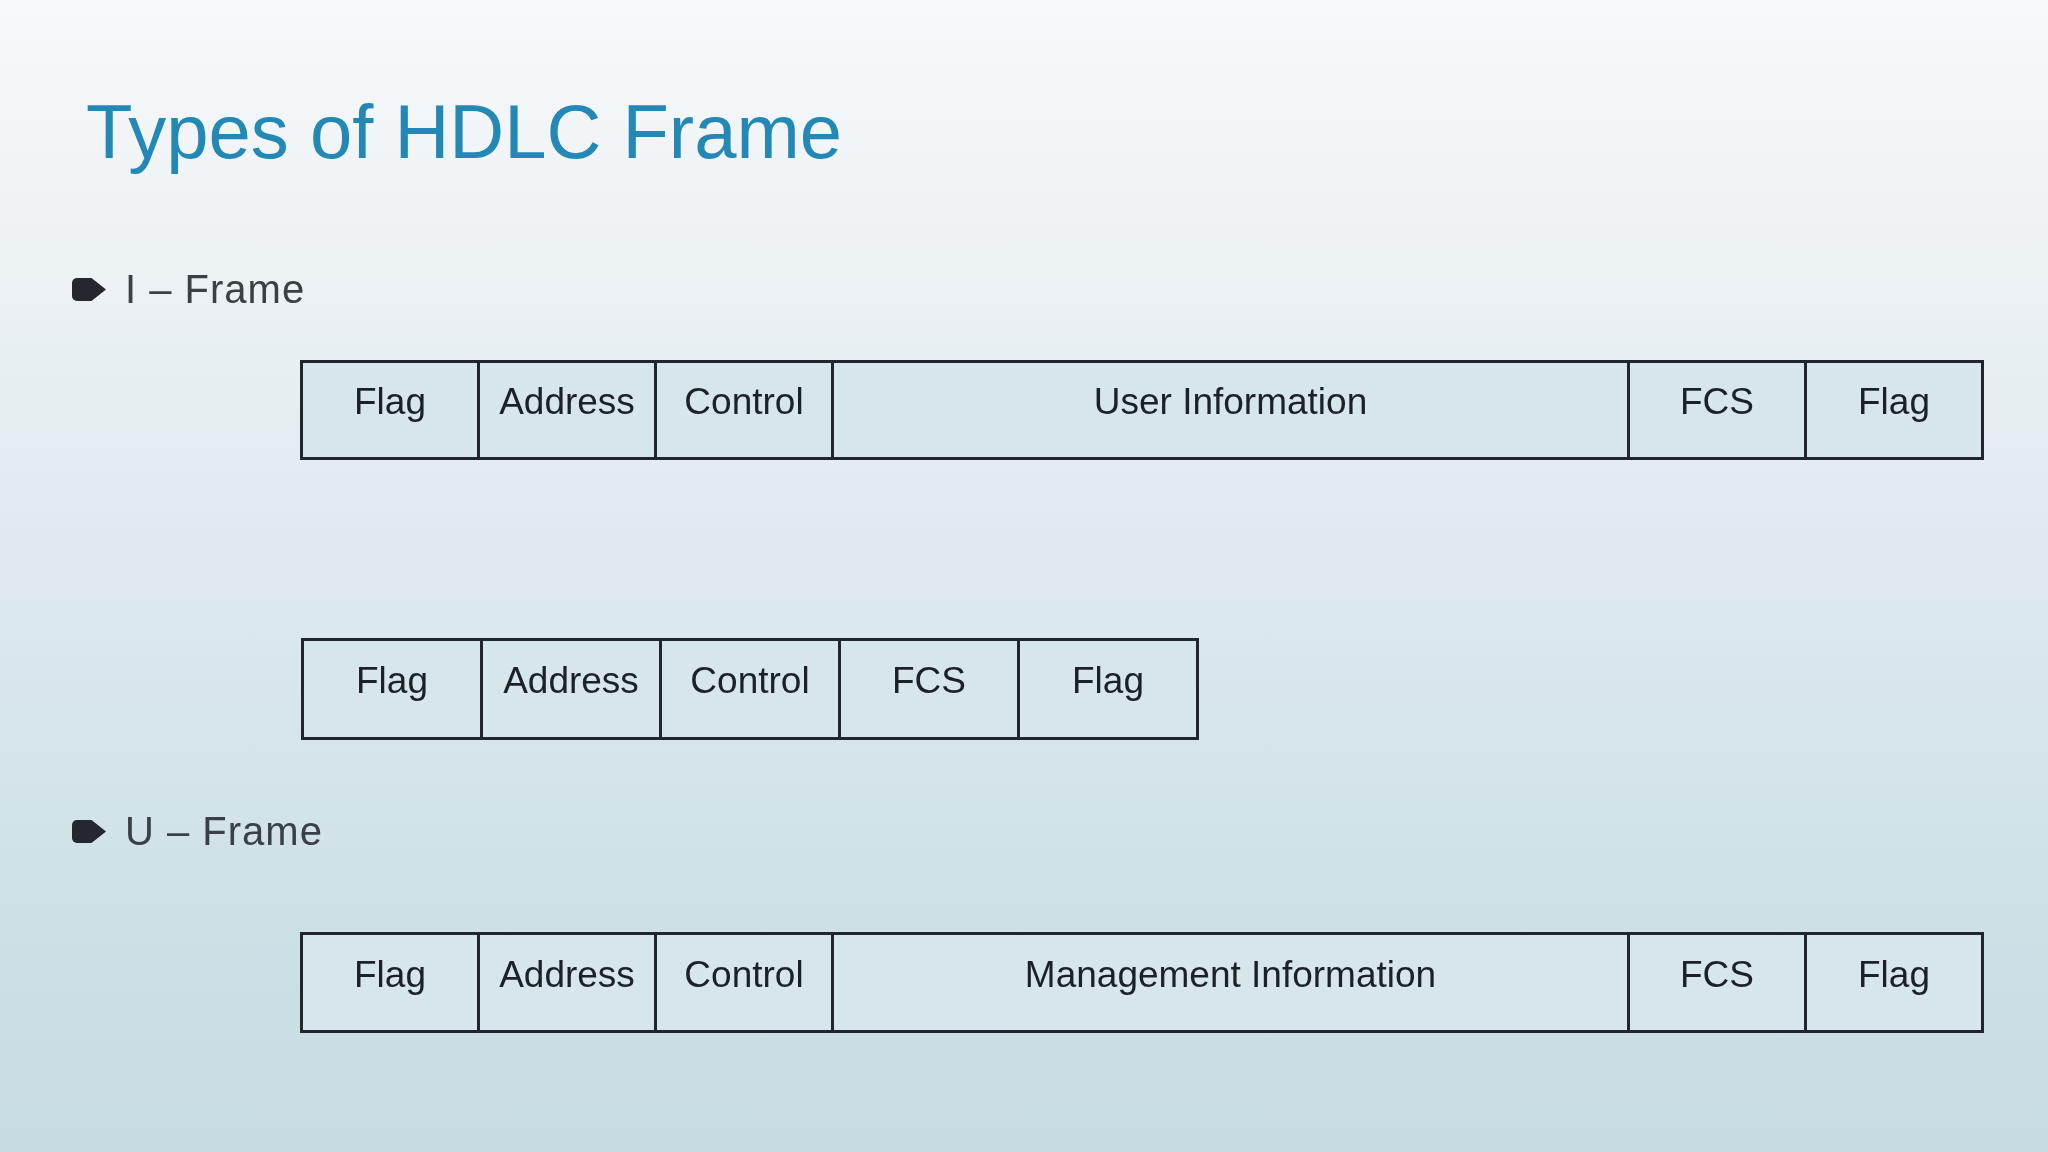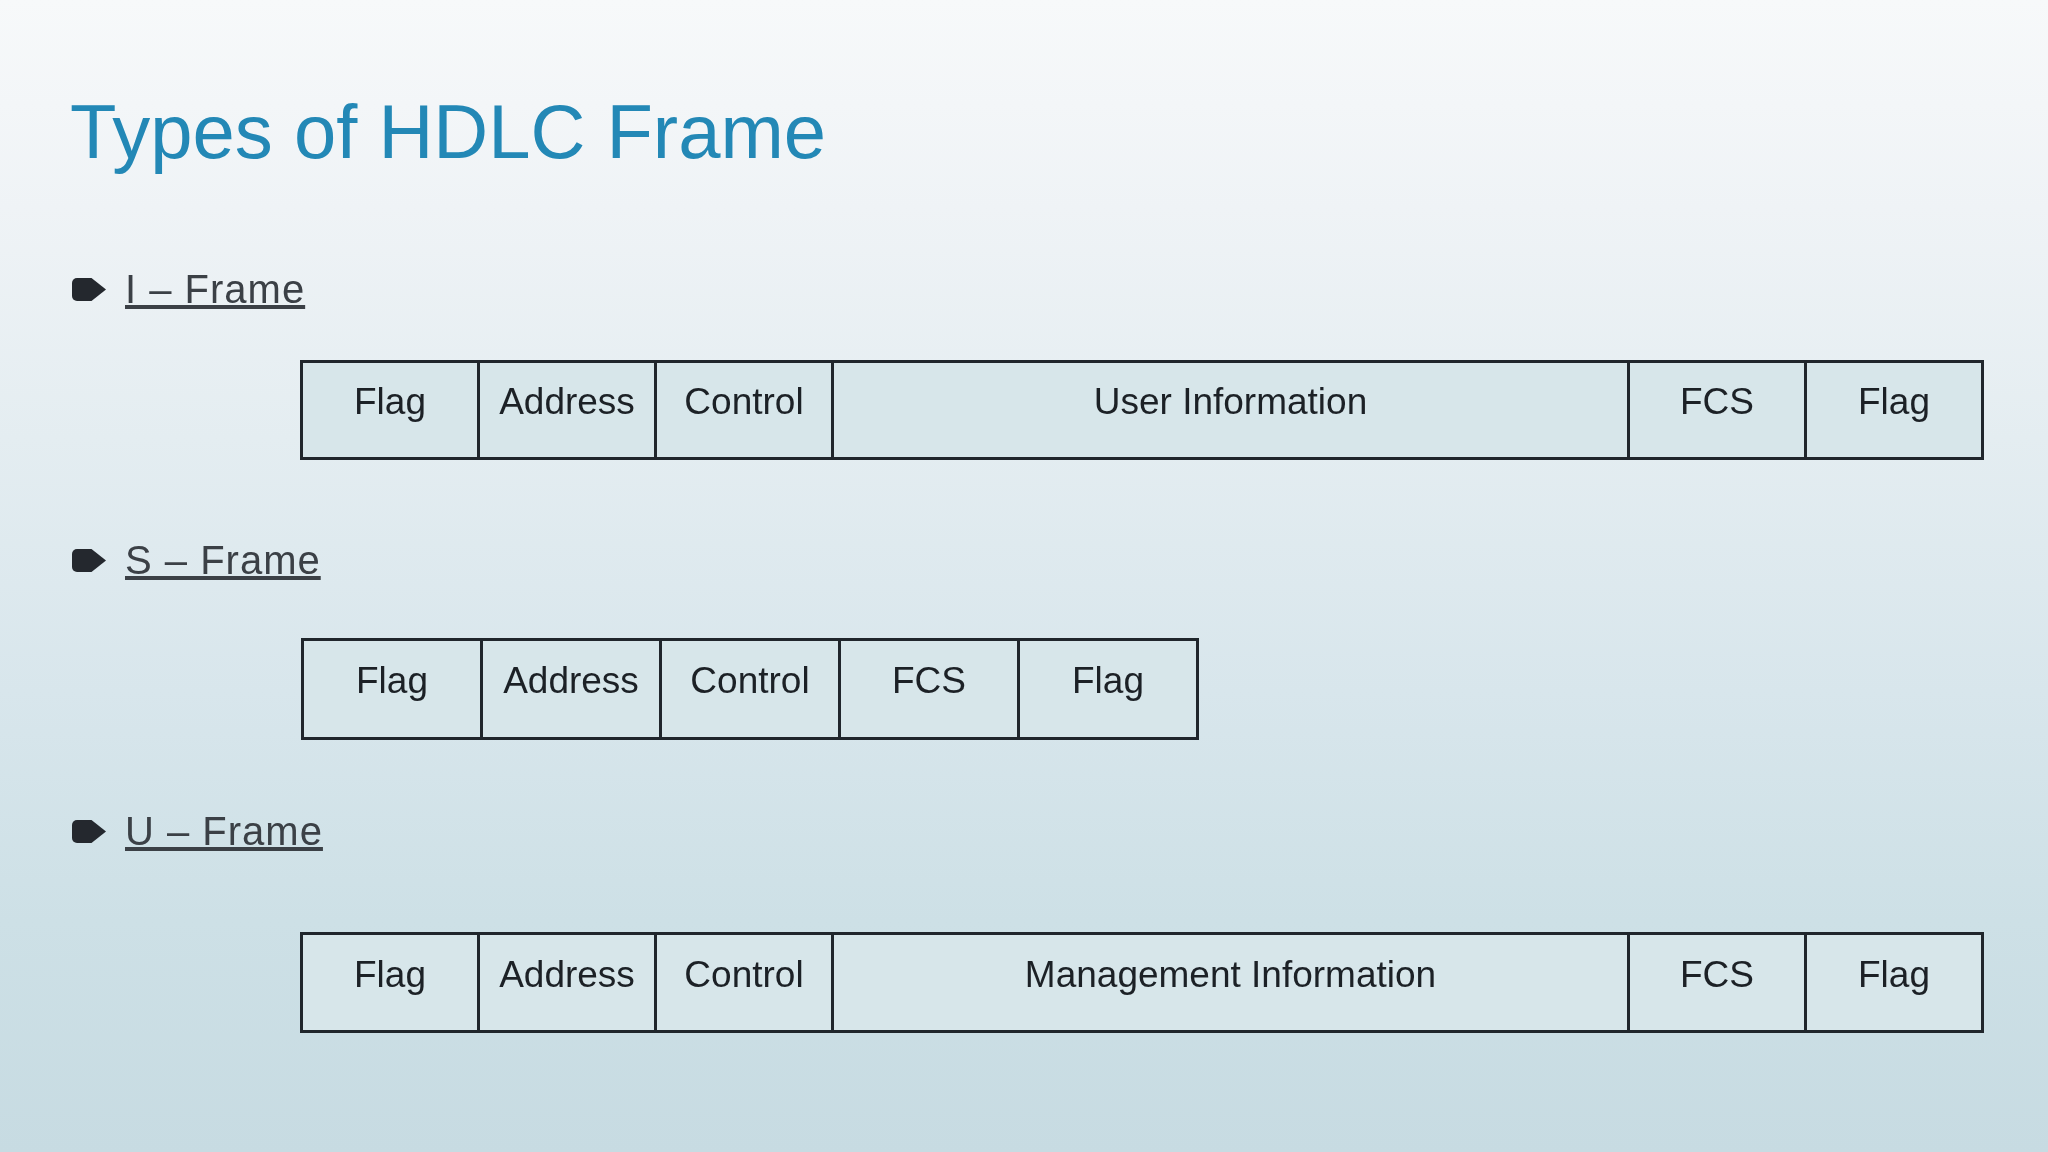--- a/index.html
+++ b/index.html
@@ -8,21 +8,21 @@
     width: 2048px;
     height: 1152px;
     overflow: hidden;
     font-family: "Liberation Sans", sans-serif;
     background: linear-gradient(180deg,
       #f7f9fa 0%, #eff3f6 18%, #e4edf1 38%,
       #d8e6ec 60%, #cde0e6 80%, #c7dbe2 100%);
   }
   .title {
     position: absolute;
-    left: 70px;
+    left: 86px;
     top: 88px;
     font-size: 76px;
     font-weight: 300;
     line-height: 1.15;
     color: #2388b6;
     white-space: nowrap;
   }
   .bullet-row {
     position: absolute;
     left: 72px;
@@ -33,21 +33,20 @@
   }
   .bullet-row.b1 { top: 267px; }
   .bullet-row.b2 { top: 538px; }
   .bullet-row.b3 { top: 809px; }
   .bullet-icon { width: 34px; height: 23px; flex: 0 0 auto; }
   .bullet-label {
     font-size: 40px;
     color: #3b4046;
     white-space: nowrap;
     letter-spacing: 1px;
-    text-decoration: underline;
   }
   .frame-row {
     position: absolute;
     display: flex;
     align-items: stretch;
   }
   .frame-row.r1 { left: 300px; top: 360px; height: 100px; }
   .frame-row.r2 { left: 301px; top: 638px; height: 102px; }
   .frame-row.r3 { left: 300px; top: 932px; height: 101px; }
   .cell {
@@ -83,26 +82,20 @@
 
   <div class="frame-row r1">
     <div class="cell w-s">Flag</div>
     <div class="cell w-s">Address</div>
     <div class="cell w-s">Control</div>
     <div class="cell w-wide">User Information</div>
     <div class="cell w-s">FCS</div>
     <div class="cell w-s">Flag</div>
   </div>
 
-  <div class="bullet-row b2">
-    <svg class="bullet-icon" viewBox="0 0 34 23">
-      <path d="M5 0 H19.5 L34 11.5 L19.5 23 H5 A5 5 0 0 1 0 18 V5 A5 5 0 0 1 5 0 Z" fill="#24282e"></path>
-    </svg>
-    <span class="bullet-label">S – Frame</span>
-  </div>
 
   <div class="frame-row r2">
     <div class="cell w-s2">Flag</div>
     <div class="cell w-s2">Address</div>
     <div class="cell w-s2">Control</div>
     <div class="cell w-s2">FCS</div>
     <div class="cell w-s2">Flag</div>
   </div>
 
   <div class="bullet-row b3">

